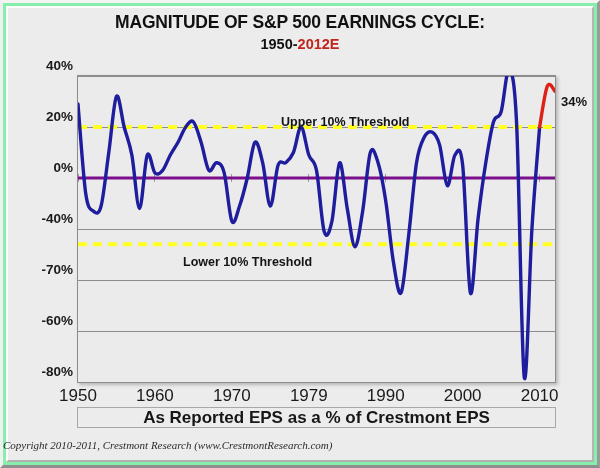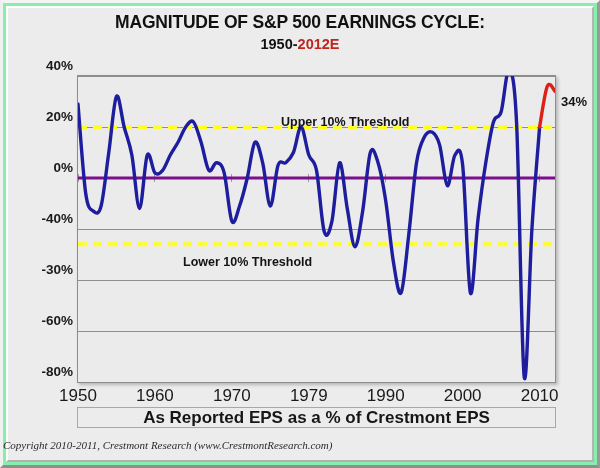--- a/index.html
+++ b/index.html
@@ -151,21 +151,21 @@
   <div class="title-block">
     <div class="title-main">MAGNITUDE OF S&amp;P 500 EARNINGS CYCLE:</div>
     <div class="title-sub"><span>1950-</span><span class="accent">2012E</span></div>
   </div>
 
   <div id="yaxis">
       <div class="ytick" style="top: 1px;">40%</div>
       <div class="ytick" style="top: 52px;">20%</div>
       <div class="ytick" style="top: 103px;">0%</div>
       <div class="ytick" style="top: 154px;">-40%</div>
-      <div class="ytick" style="top: 205px;">-30%</div>
+      <div class="ytick" style="top: 205px;">-70%</div>
       <div class="ytick" style="top: 256px;">-60%</div>
       <div class="ytick" style="top: 307px;">-80%</div>
     </div>
 
   <div id="plot-wrap">
     <svg id="plot-svg" width="477" height="306" viewBox="0 0 477 306">
       <g id="gridlines">
           <line x1="0" y1="0" x2="477" y2="0" stroke="#8d8d8d" stroke-width="1" shape-rendering="crispEdges"></line>
           <line x1="0" y1="51" x2="477" y2="51" stroke="#8d8d8d" stroke-width="1" shape-rendering="crispEdges"></line>
           <line x1="0" y1="153" x2="477" y2="153" stroke="#8d8d8d" stroke-width="1" shape-rendering="crispEdges"></line>

